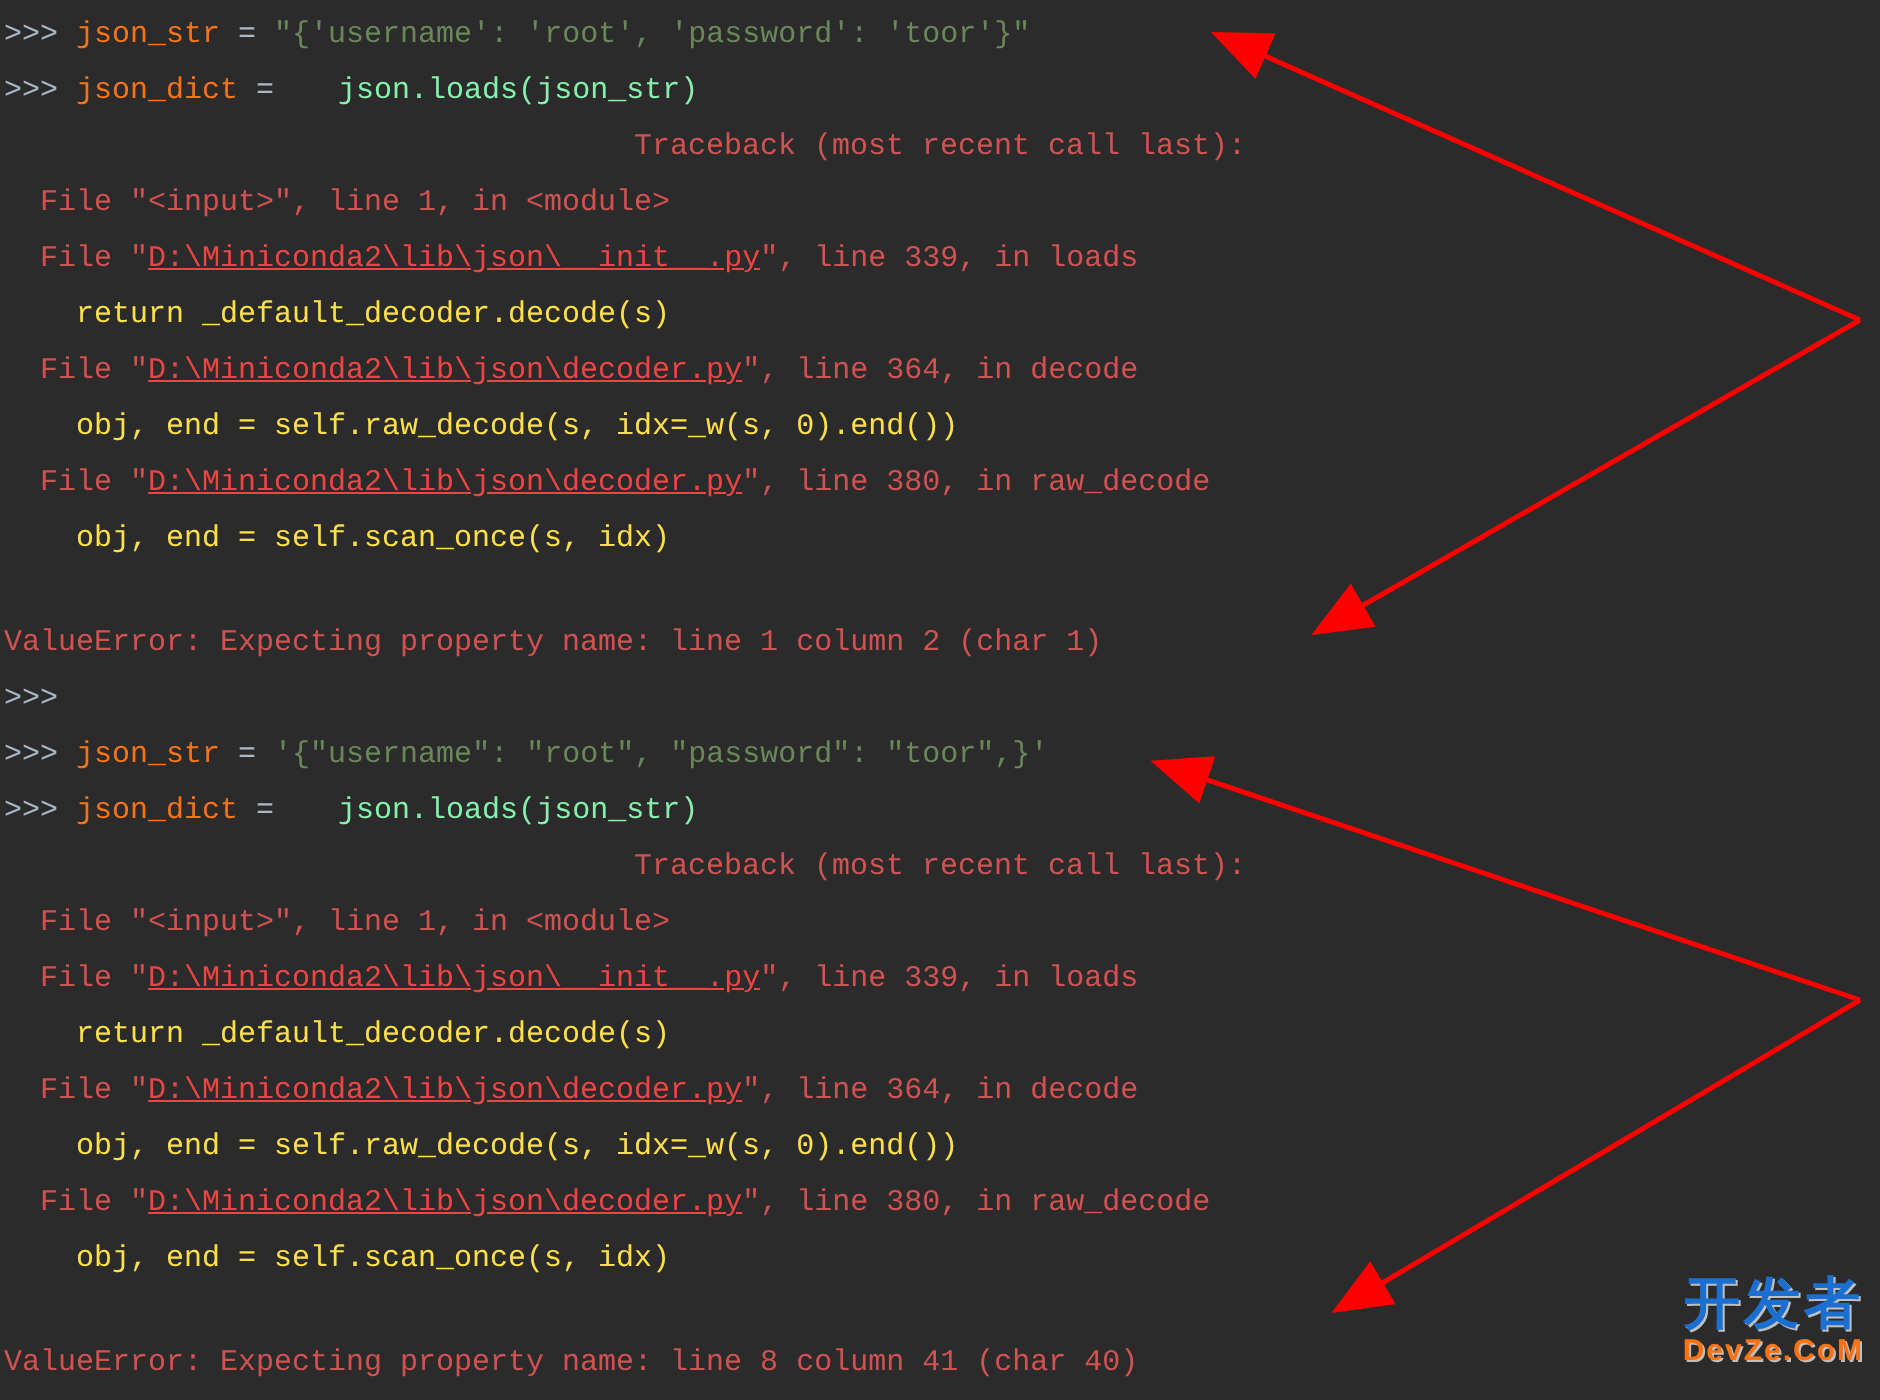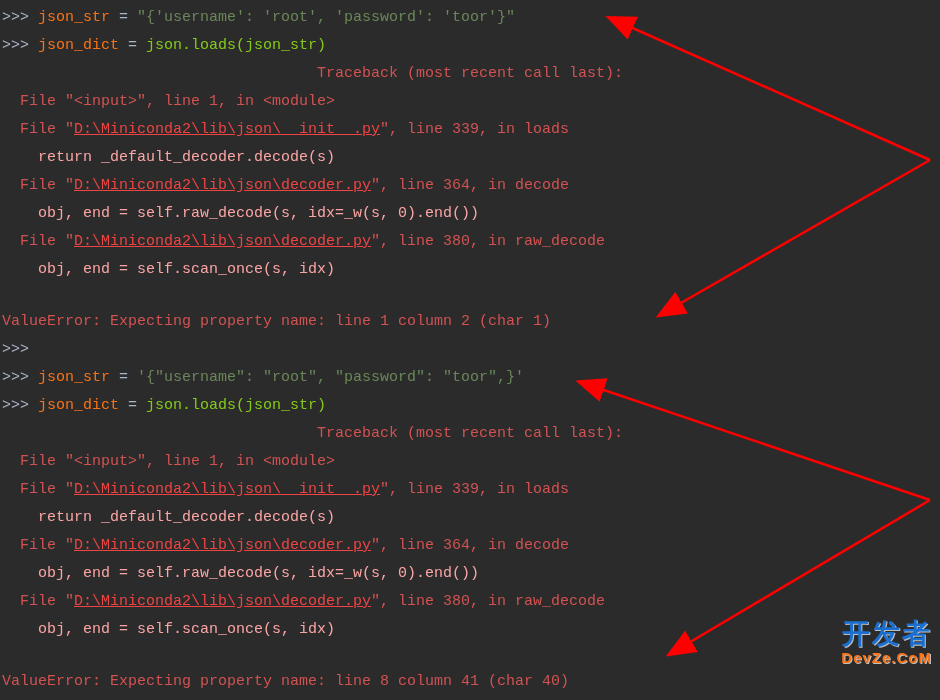--- a/index.html
+++ b/index.html
@@ -17,32 +17,32 @@
   }
   .line { white-space: pre; }
   .prompt { color: #a9b7c6; }
   .var { color: #f97316; text-align: center; }
   .op { color: #a9b7c6; }
   .str { color: #6a8759; }
   .err-head { color: #d25252; text-align: center; }
   .file-txt { color: #d25252; }
   .path-link { color: #ef4444; text-decoration: underline; }
   .err-msg { color: #d25252; margin-top: 24px; }
-  .code { color: #fca5a5; }
-  .func { color: #84cc16; }
+  .code { color: #fde047; }
+  .func { color: #86efac; margin-left: 23px; }
   .arrow-layer {
     position: absolute;
     top: 0; left: 0;
     width: 940px; height: 700px;
     pointer-events: none;
   }
   .watermark {
     position: absolute;
     right: 8px;
-    bottom: 28px;
+    bottom: 10px;
     text-align: right;
     font-family: "Microsoft YaHei", sans-serif;
     font-weight: bold;
     pointer-events: none;
   }
   .watermark .wm-1 { color: #1a6fd1; font-size: 28px; letter-spacing: 2px; }
   .watermark .wm-2 { color: #f97316; font-size: 15px; letter-spacing: 1px; margin-top: -4px; }
   .wm-shadow { text-shadow: 1px 1px 0 rgba(255,255,255,0.7); }
 </style>
 </head>

